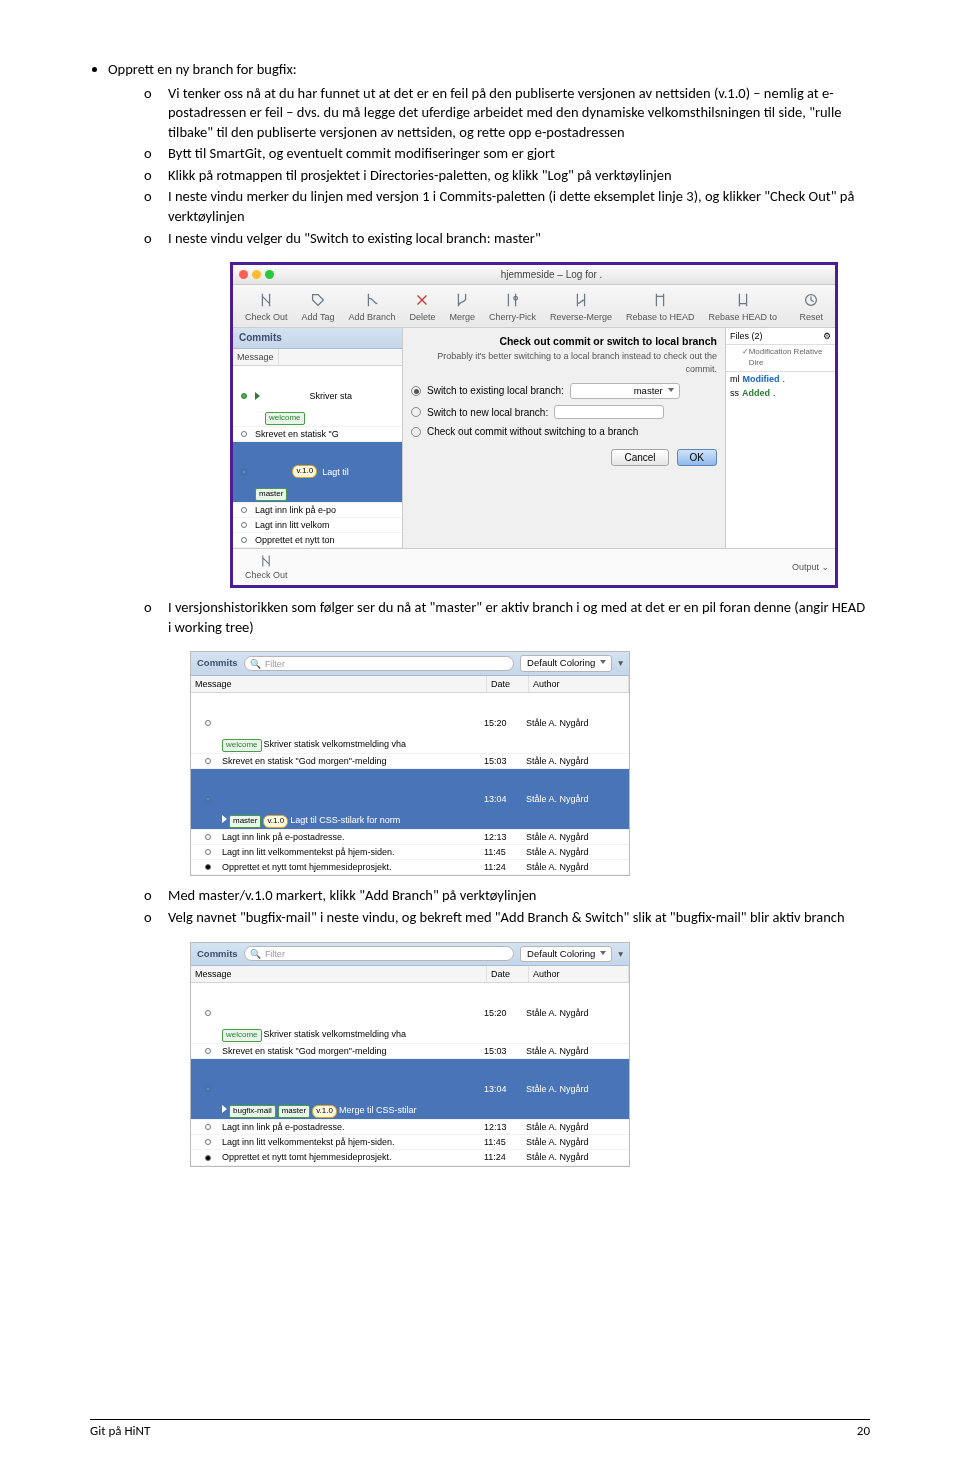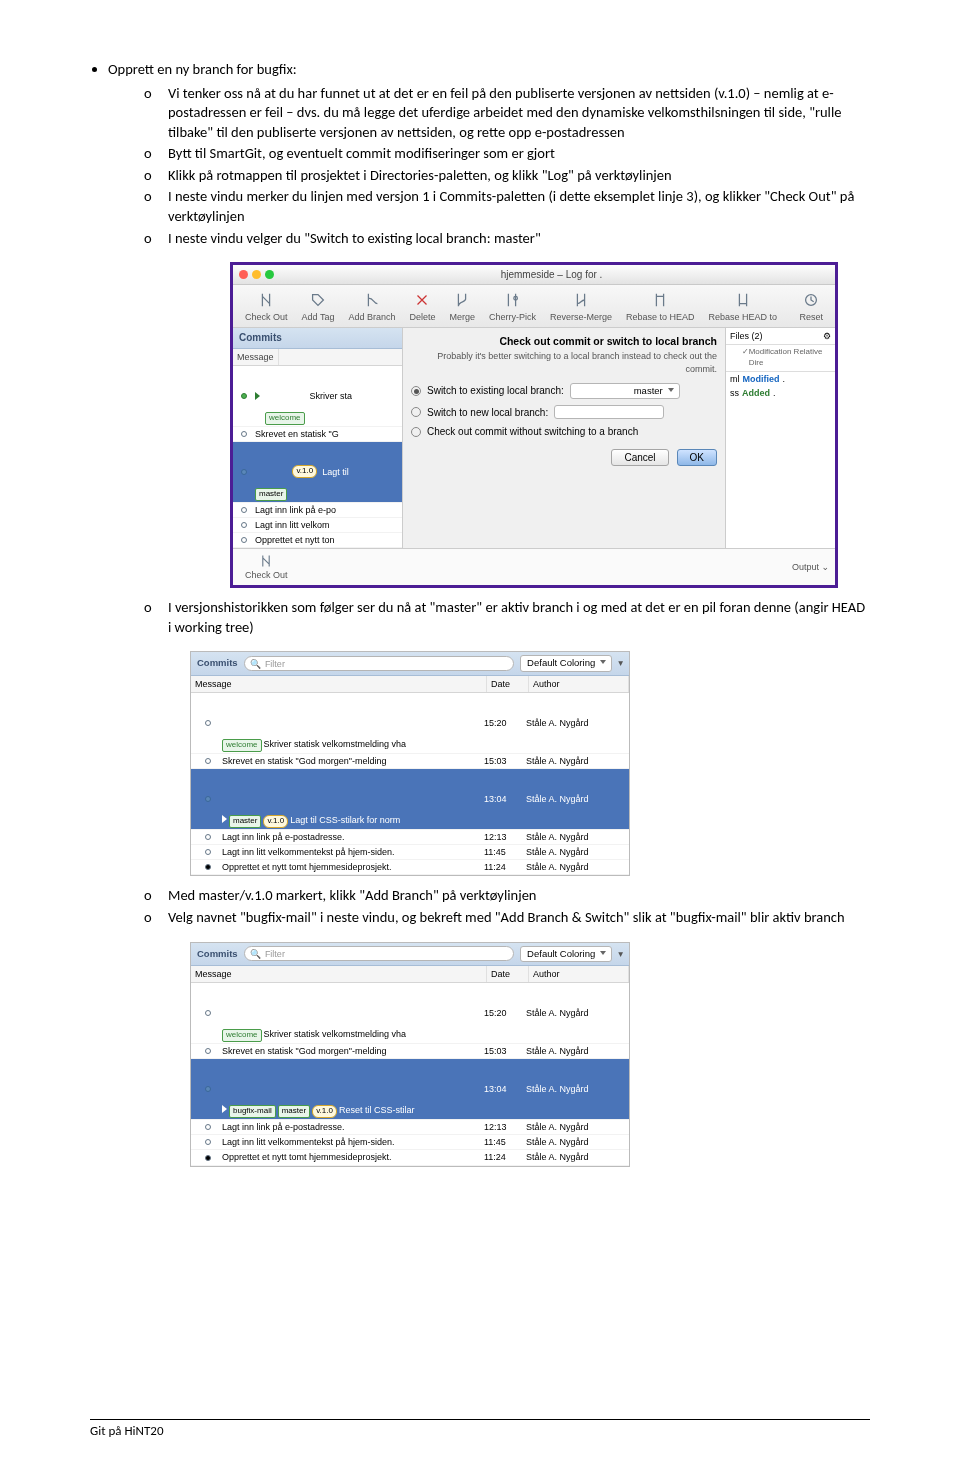--- a/index.html
+++ b/index.html
@@ -66,21 +66,21 @@
   .commits-shot .colh{display:flex;background:#f5f5f5;border-bottom:1px solid #d5d5d5;font-size:9px;}
   .commits-shot .colh span{padding:2px 4px;border-right:1px solid #e0e0e0;}
   .commits-shot .colh .c-msg{flex:1;}
   .commits-shot .row{display:flex;align-items:center;padding:1px 3px;border-bottom:1px solid #f2f2f2;font-size:9px;}
   .commits-shot .row .msg{flex:1;white-space:nowrap;overflow:hidden;}
   .commits-shot .row.sel{background:#4a74b8;color:#fff;}
   .commits-shot .row.sel .tag{color:#000;}
   .graph2{width:28px;display:flex;justify-content:center;}
   .tri{width:0;height:0;border-top:4px solid transparent;border-bottom:4px solid transparent;border-left:5px solid #2e7d32;display:inline-block;margin-right:2px;}
 
-  .page-footer{position:absolute;left:90px;right:90px;bottom:30px;border-top:1px solid #000;padding-top:2px;display:flex;font-size:13px;}
+  .page-footer{position:absolute;left:90px;right:90px;bottom:30px;border-top:1px solid #000;padding-top:2px;display:flex;justify-content:space-between;font-size:13px;}
 
   svg{stroke:#6a7a8a;fill:none;stroke-width:1.4;}
 </style>
 </head>
 <body>
 
 <ul class="top">
   <li>
     <span>Opprett en ny branch for bugfix:</span>
     <ul class="sub">
@@ -381,21 +381,21 @@
         <span class="gdot"></span>
       </span>
       <span class="msg">Skrevet en statisk "God morgen"-melding</span>
       <span style="width:42px">15:03</span>
       <span style="width:100px">Ståle A. Nygård</span>
     </div>
   <div class="row sel">
       <span class="graph2">
         <span class="gdot filled"></span>
       </span>
-      <span class="msg"><span class="tri" style="border-left-color:#fff"></span><span class="tag green">bugfix-mail</span><span class="tag green">master</span><span class="tag yellow">v.1.0</span><span>Reset til CSS-stilar</span></span>
+      <span class="msg"><span class="tri" style="border-left-color:#fff"></span><span class="tag green">bugfix-mail</span><span class="tag green">master</span><span class="tag yellow">v.1.0</span><span>Merge til CSS-stilar</span></span>
       <span style="width:42px">13:04</span>
       <span style="width:100px">Ståle A. Nygård</span>
     </div>
   <div class="row">
       <span class="graph2">
         <span class="gdot"></span>
       </span>
       <span class="msg">Lagt inn link på e-postadresse.</span>
       <span style="width:42px">12:13</span>
       <span style="width:100px">Ståle A. Nygård</span>

